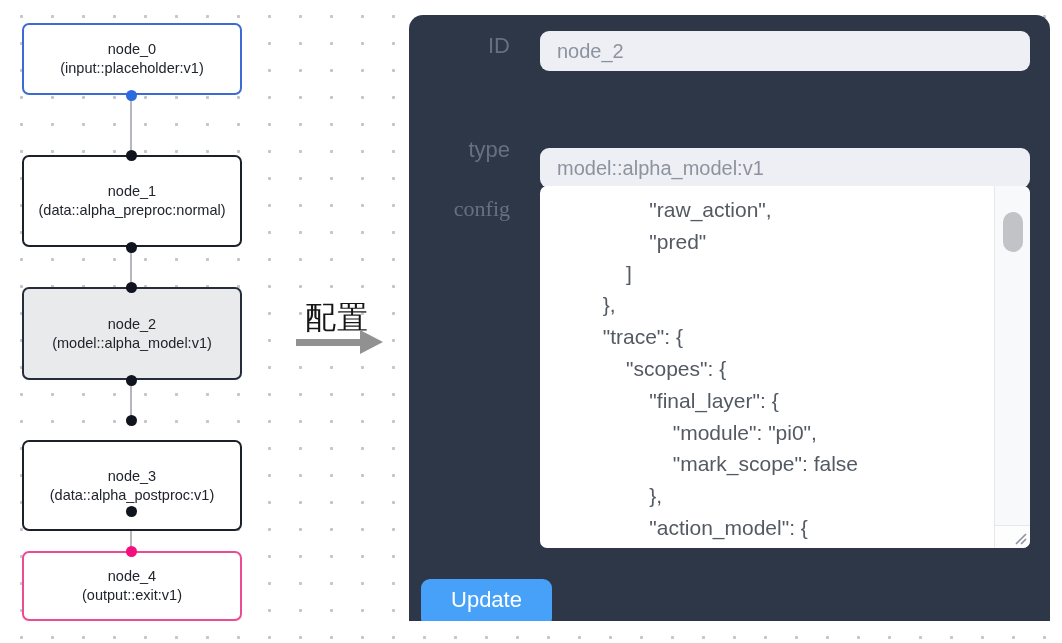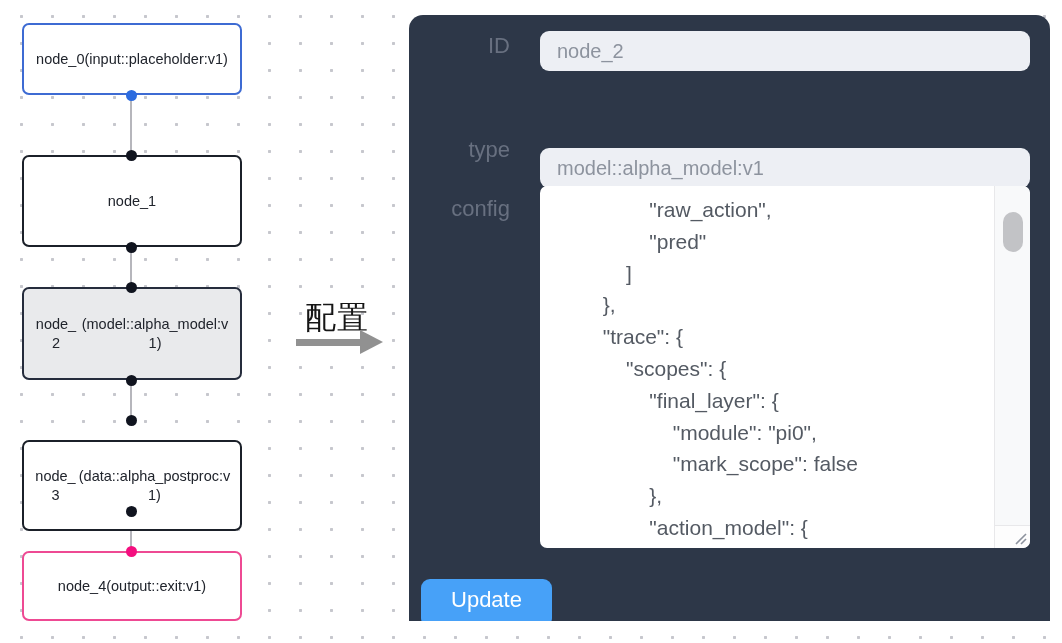--- a/index.html
+++ b/index.html
@@ -17,21 +17,21 @@
     background-position:6px 3px;
   }
 
   
   .flow-node {
     position:absolute;
     left:22px; width:220px;
     background:#ffffff;
     border:2px solid #1b2029;
     border-radius:7px;
-    display:flex; flex-direction:row;
+    display:flex; flex-direction:column;
     align-items:center; justify-content:center;
     text-align:center;
     padding:4px 9px;
     font-size:14.5px; line-height:19px;
     color:#20242c;
     word-break:break-all;
     z-index:2;
   }
   .flow-node .sub { word-break:break-all; }
   .n0 { top:23px;  height:72px; border-color:#3d6bd3; }
@@ -85,21 +85,21 @@
     border-radius:14px 14px 0 0;
     overflow:hidden; z-index:4;
   }
   .field-label {
     position:absolute; left:0; width:101px;
     text-align:right;
     color:#687080; font-size:22px;
   }
   .lbl-id     { top:18px; }
   .lbl-type   { top:90px;margin-top:32px; }
-  .lbl-config { top:181px; }
+  .lbl-config { top:181px;font-family:Liberation Serif, serif; }
 
   .panel input {
     position:absolute; left:131px; width:490px; height:40px;
     background:#edeff4; border:none; border-radius:9px;
     padding:0 17px;
     font-family:"Liberation Sans", sans-serif;
     font-size:20px; color:#8d939e;
     outline:none;
   }
   .inp-id   { top:16px; }
@@ -157,20 +157,21 @@
   <div class="edge e1"></div>
   <div class="edge e2"></div>
   <div class="edge e3"></div>
 
   <div class="flow-node n0">
     <div>node_0</div>
     <div class="sub">(input::placeholder:v1)</div>
   </div>
   <div class="flow-node n1">
     <div>node_1</div>
+    <div class="sub">(data::alpha_preproc:normal)</div>
   </div>
   <div class="flow-node n2">
     <div>node_2</div>
     <div class="sub">(model::alpha_model:v1)</div>
   </div>
   <div class="flow-node n3">
     <div>node_3</div>
     <div class="sub">(data::alpha_postproc:v1)</div>
   </div>
   <div class="flow-node n4">

